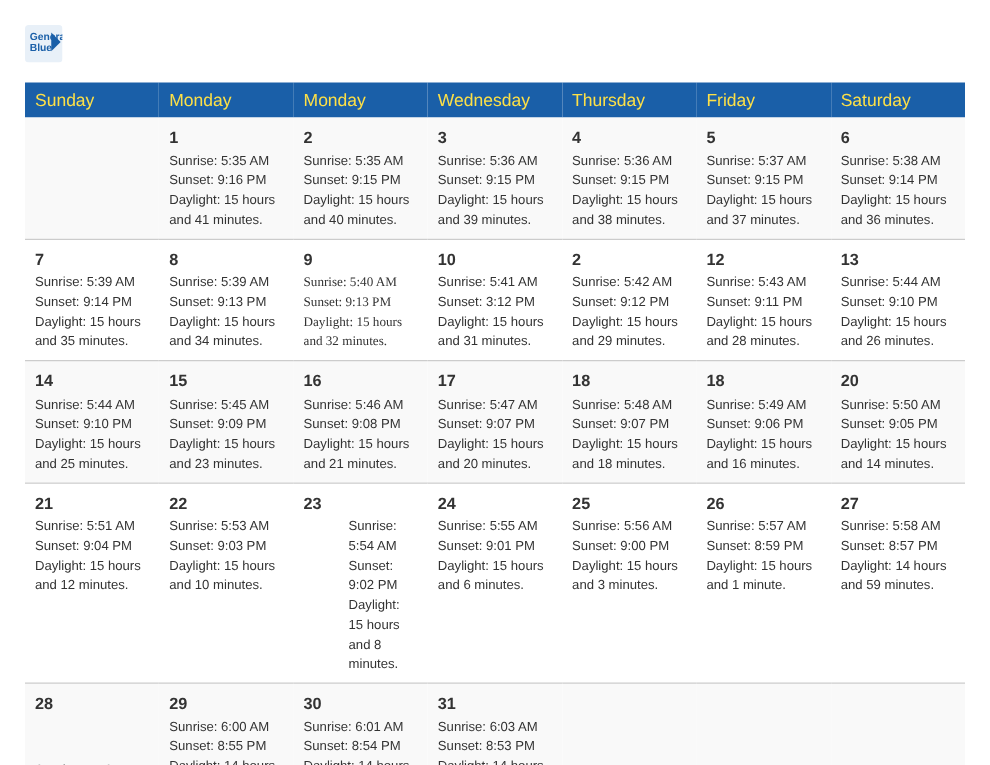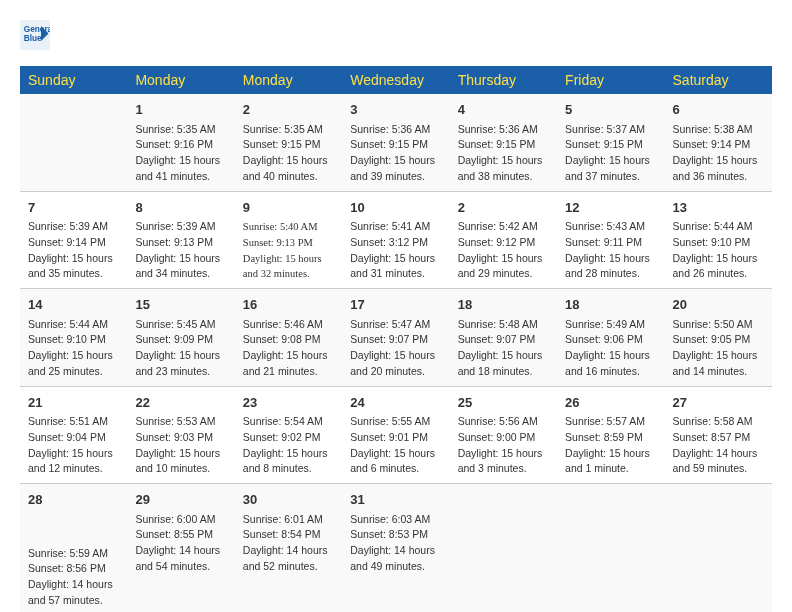--- a/index.html
+++ b/index.html
@@ -270,21 +270,21 @@
         </td>
         <td>
           <span class="day-num">22</span>
           <div class="day-info" style="white-space: pre-line;">Sunrise: 5:53 AM
 Sunset: 9:03 PM
 Daylight: 15 hours
 and 10 minutes.</div>
         </td>
         <td>
           <span class="day-num">23</span>
-          <div class="day-info" style="white-space: pre-line;">Sunrise: 5:54 AM
+          <div class="day-info" style="white-space: pre-line; margin-left: 36px;">Sunrise: 5:54 AM
 Sunset: 9:02 PM
 Daylight: 15 hours
 and 8 minutes.</div>
         </td>
         <td>
           <span class="day-num">24</span>
           <div class="day-info" style="white-space: pre-line;">Sunrise: 5:55 AM
 Sunset: 9:01 PM
 Daylight: 15 hours
 and 6 minutes.</div>

